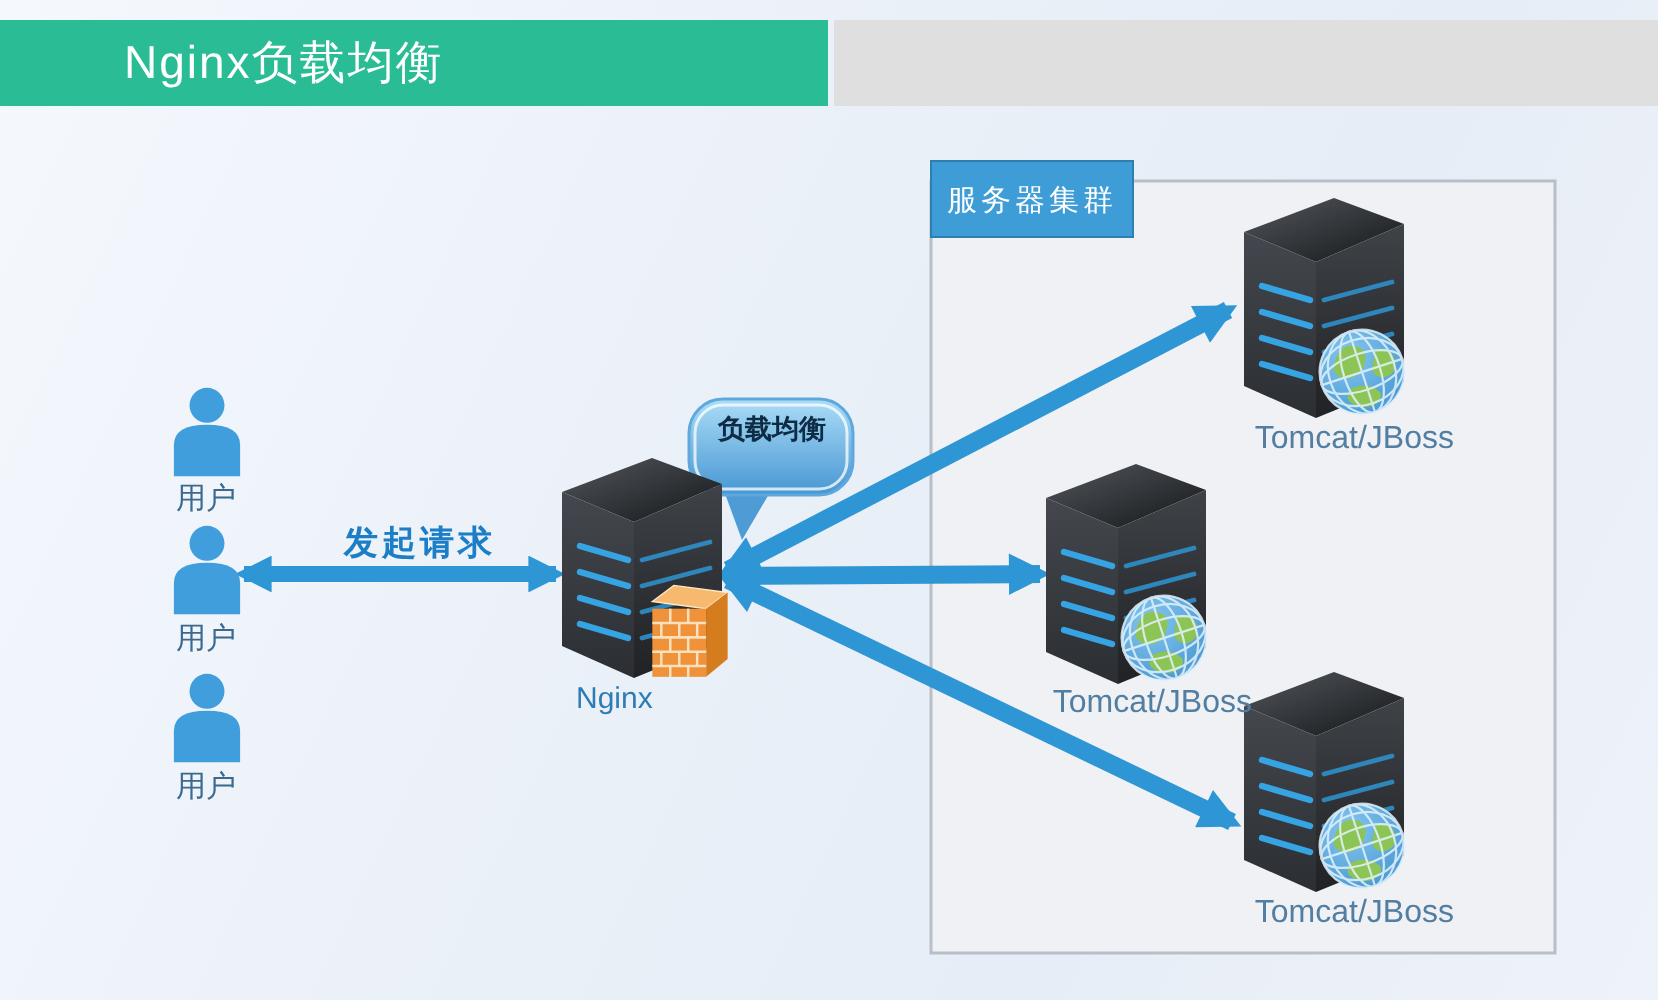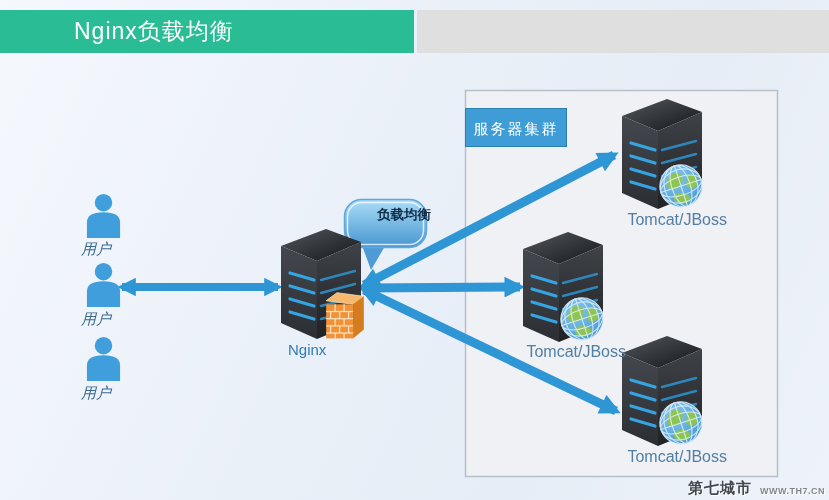--- a/index.html
+++ b/index.html
@@ -5,37 +5,37 @@
   html,body{margin:0;padding:0;background:#dfe6ee;}
   .stage{
     position:relative;width:829px;height:500px;overflow:hidden;
     background:linear-gradient(115deg,#f5f8fd 0%,#eaf0f8 45%,#e7edf6 70%,#eef3fa 100%);
     font-family:"Liberation Sans","DejaVu Sans",sans-serif;
   }
   
   .bar-green{position:absolute;left:0;top:10px;width:414px;height:43px;background:#2abc95;z-index:2;}
   .bar-gray{position:absolute;left:417px;top:10px;width:412px;height:43px;background:#dfdfdf;z-index:2;}
   .page-title{
-    position:absolute;left:74px;top:10px;height:43px;line-height:43px;z-index:3;
+    position:absolute;left:62px;top:10px;height:43px;line-height:43px;z-index:3;
     color:#ffffff;font-size:23px;letter-spacing:1px;white-space:nowrap;
   }
   
   svg.overlay{position:absolute;left:0;top:0;z-index:1;}
   
   .lbl{position:absolute;z-index:2;white-space:nowrap;}
-  .lbl-user{width:44px;font-size:15px;color:#3a6a90;font-style:italic;}
+  .lbl-user{width:44px;text-align:center;font-size:15px;color:#3a6a90;}
   .lbl-request{left:158px;top:260px;width:104px;text-align:center;font-size:17px;font-weight:bold;color:#1b7ec6;letter-spacing:2px;}
   .lbl-nginx{left:288px;top:341px;width:70px;font-size:15px;color:#2f7cb5;}
   .lbl-tomcat{width:130px;text-align:right;font-size:16px;color:#527ea2;}
   .cluster-title{
-    left:465px;top:108px;width:102px;height:39px;line-height:39px;text-align:center;
+    left:465px;top:80px;width:102px;height:39px;line-height:39px;text-align:center;
     background:#3e9dd6;border:1px solid #2d7fae;box-sizing:border-box;
     color:#ffffff;font-size:15px;letter-spacing:2px;z-index:2;
   }
-  .callout-text{left:360px;top:205px;width:88px;text-align:center;font-size:13.5px;font-weight:600;color:#0e2c46;line-height:19px;z-index:2;}
+  .callout-text{left:342px;top:205px;width:88px;text-align:center;font-size:13.5px;font-weight:600;color:#0e2c46;line-height:19px;z-index:2;}
   .callout-text span{display:block;}
   
   .watermark{position:absolute;right:4px;bottom:2px;z-index:3;display:flex;align-items:flex-end;gap:8px;}
   .wm-site{font-size:15px;font-weight:bold;color:#41484e;text-shadow:1px 1px 0 rgba(255,255,255,.9);letter-spacing:1px;}
   .wm-url{font-size:9px;font-weight:bold;color:#81878c;text-shadow:1px 1px 0 rgba(255,255,255,.9);letter-spacing:.5px;padding-bottom:2px;}
 </style>
 </head>
 <body>
 
 <div class="stage">
@@ -163,30 +163,27 @@
 
     <use href="#sym-user" x="85" y="193" width="37" height="46"></use>
     <use href="#sym-user" x="85" y="262" width="37" height="46"></use>
     <use href="#sym-user" x="85" y="336" width="37" height="46"></use>
   </svg>
 
   <div class="lbl lbl-user" style="left:81px;top:240px;">用户</div>
   <div class="lbl lbl-user" style="left:81px;top:310px;">用户</div>
   <div class="lbl lbl-user" style="left:81px;top:384px;">用户</div>
 
+  <div class="lbl lbl-request">发起请求</div>
   <div class="lbl lbl-nginx">Nginx</div>
 
   <div class="lbl cluster-title">服务器集群</div>
 
   <div class="lbl callout-text">
     <span>负载均衡</span>
   </div>
 
   <div class="lbl lbl-tomcat" style="left:597px;top:211px;">Tomcat/JBoss</div>
   <div class="lbl lbl-tomcat" style="left:496px;top:343px;">Tomcat/JBoss</div>
   <div class="lbl lbl-tomcat" style="left:597px;top:448px;">Tomcat/JBoss</div>
 
-  <div class="watermark">
-    <span class="wm-site">第七城市</span>
-    <span class="wm-url">WWW.TH7.CN</span>
-  </div>
 
 </div>
 
 </body></html>

